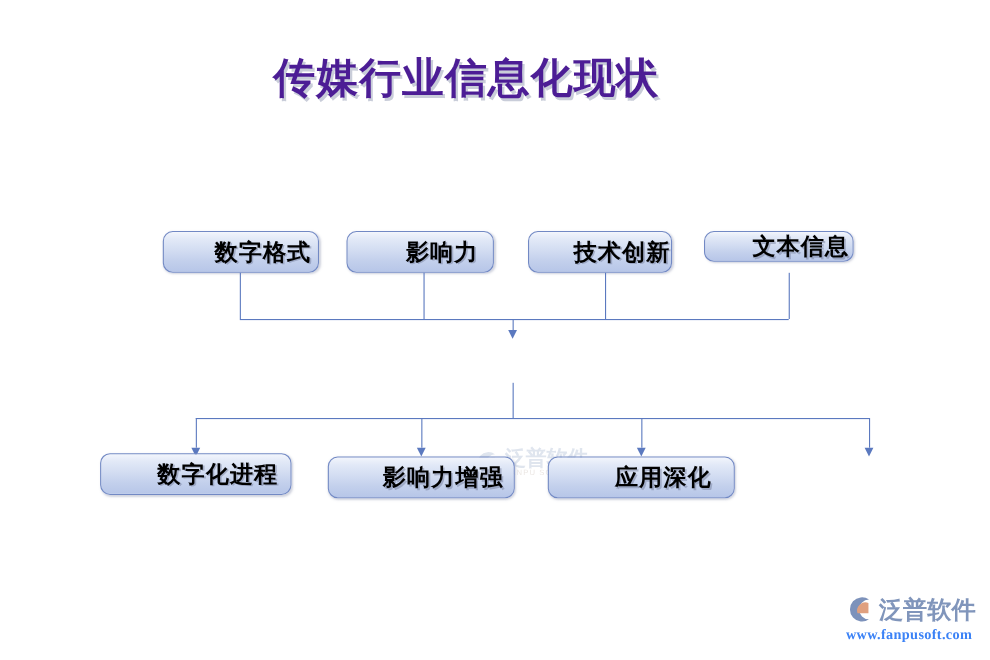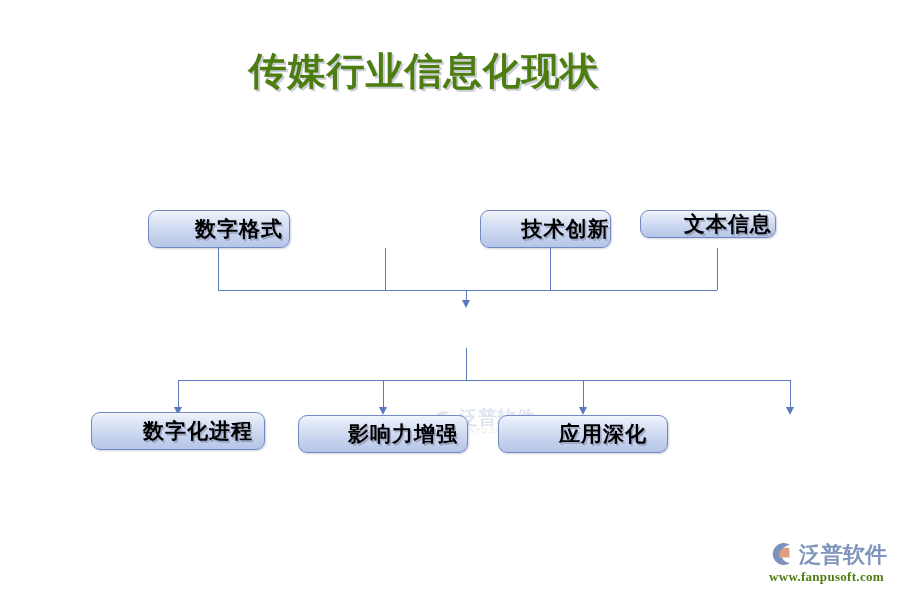--- a/index.html
+++ b/index.html
@@ -20,21 +20,21 @@
   .title {
     position: absolute;
     left: 0;
     top: 46px;
     width: 848px;
     text-align: center;
     font-family: "Liberation Serif", "DejaVu Serif", serif;
     font-weight: bold;
     font-size: 38px;
     letter-spacing: 1px;
-    color: #4d7c0f;
+    color: #4c1d95;
     text-shadow: 2px 2px 0 rgba(120,130,160,0.40);
     white-space: nowrap;
   }
 
   
   .node {
     position: absolute;
     box-sizing: border-box;
     border: 1px solid #7289c4;
     border-radius: 9px;
@@ -143,36 +143,39 @@
     font-size: 22px;
     color: #8095bb;
     letter-spacing: 0px;
     line-height: 28px;
     white-space: nowrap;
   }
   .logo-url {
     font-family: "Liberation Serif", "DejaVu Serif", serif;
     font-weight: bold;
     font-size: 13px;
-    color: #4d7c0f;
+    color: #3b82f6;
     letter-spacing: 0.3px;
     margin-top: -1px;
     margin-left: 1px;
     white-space: nowrap;
   }
 </style>
 </head>
 <body>
 
 <div id="stage">
 
   <div class="title">传媒行业信息化现状</div>
 
   <div class="node" style="left:148px; top:210px; width:142px; height:38px;">
     <span>数字格式</span>
+  </div>
+  <div class="node" style="left:315px; top:210px; width:134px; height:38px;">
+    <span>影响力</span>
   </div>
   <div class="node" style="left:480px; top:210px; width:131px; height:38px;">
     <span>技术创新</span>
   </div>
   <div class="node" style="left:640px; top:210px; width:136px; height:28px;">
     <span>文本信息</span>
   </div>
 
   <div class="vline" style="left:218px; top:248px; height:42px;"></div>
   <div class="vline" style="left:385px; top:248px; height:42px;"></div>

